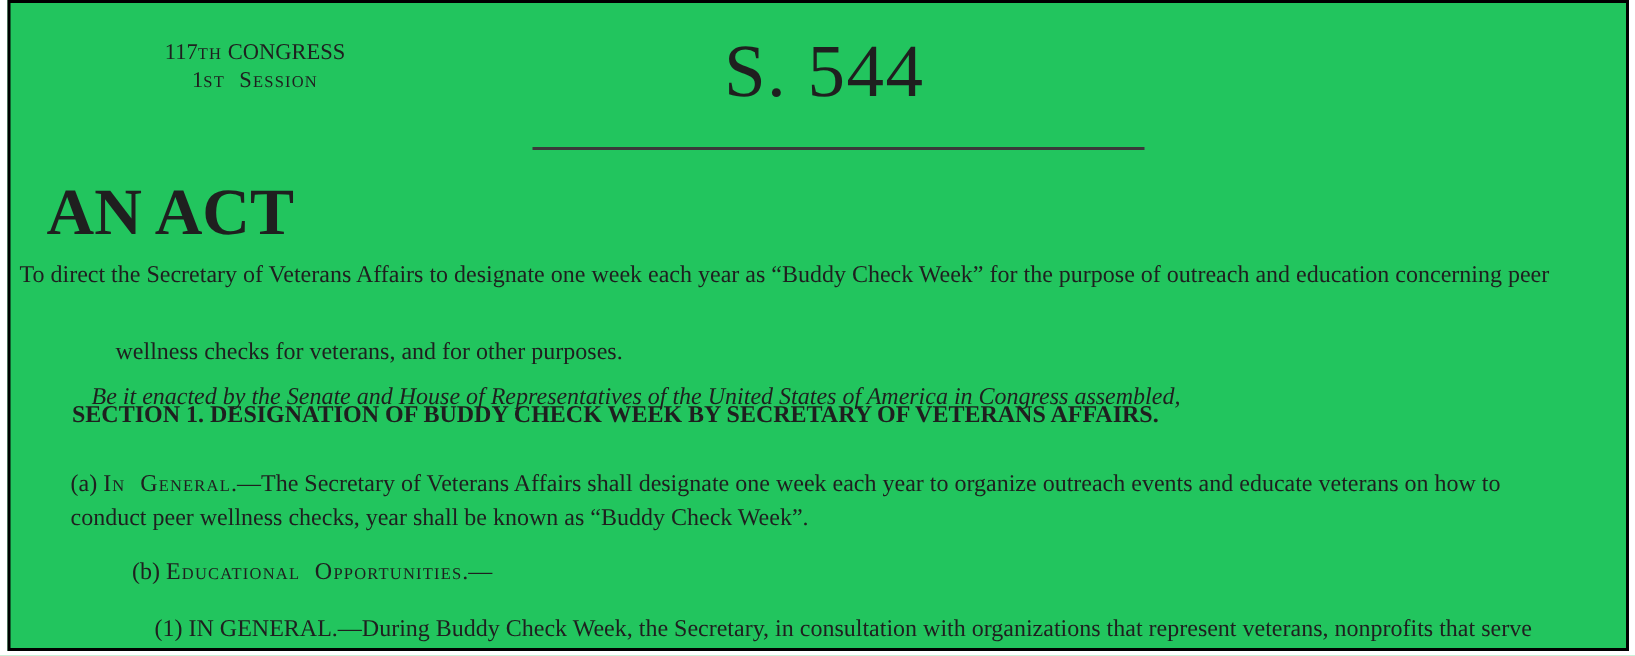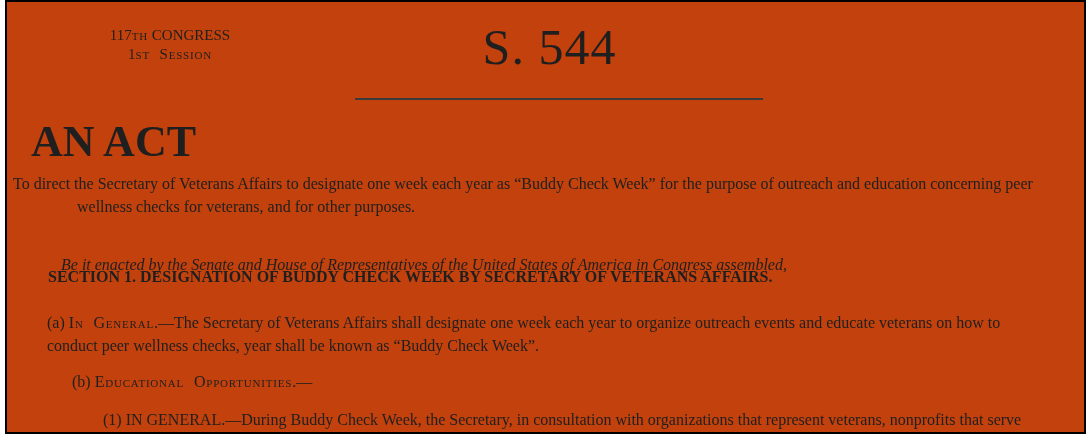--- a/index.html
+++ b/index.html
@@ -13,21 +13,21 @@
     overflow: hidden;
   }
   .page {
     position: absolute;
     left: 5px;
     top: 0;
     width: 1081px;
     height: 434px;
     box-sizing: border-box;
     border: 2px solid #000000;
-    background: #c2410c;
+    background: #22c55e;
     overflow: hidden;
   }
   .congress-block {
     position: absolute;
     top: 24px;
     left: 63px;
     width: 200px;
     text-align: center;
     font-size: 15px;
     line-height: 19px;
@@ -71,21 +71,21 @@
     line-height: 23px;
     margin: 0;
   }
   .doc-line { display: block; white-space: nowrap; text-indent: 0; }
   .preamble {
     position: absolute;
     top: 170px;
     left: 6px;
     right: 4px;
   }
-  .preamble .cont-line { text-indent: 64px; }
+  .preamble .cont-line { text-indent: 64px; margin-top: 28px; }
   .enacting-clause {
     position: absolute;
     top: 226px;
     left: 40px;
     right: 8px;
     font-style: italic;
     text-indent: 14px;
     white-space: nowrap;
     margin-top: 25px;
   }
@@ -100,21 +100,21 @@
   .subsection-a {
     position: absolute;
     top: 309px;
     left: 40px;
     right: 8px;
     text-indent: 38px;
   }
   .subsection-b {
     position: absolute;
     top: 368px;
-    left: 40px;
+    left: 56px;
     right: 8px;
     text-indent: 25px;
     white-space: nowrap;
   }
   .paragraph-1 {
     position: absolute;
     top: 406px;
     left: 40px;
     right: 8px;
     text-indent: 56px;

